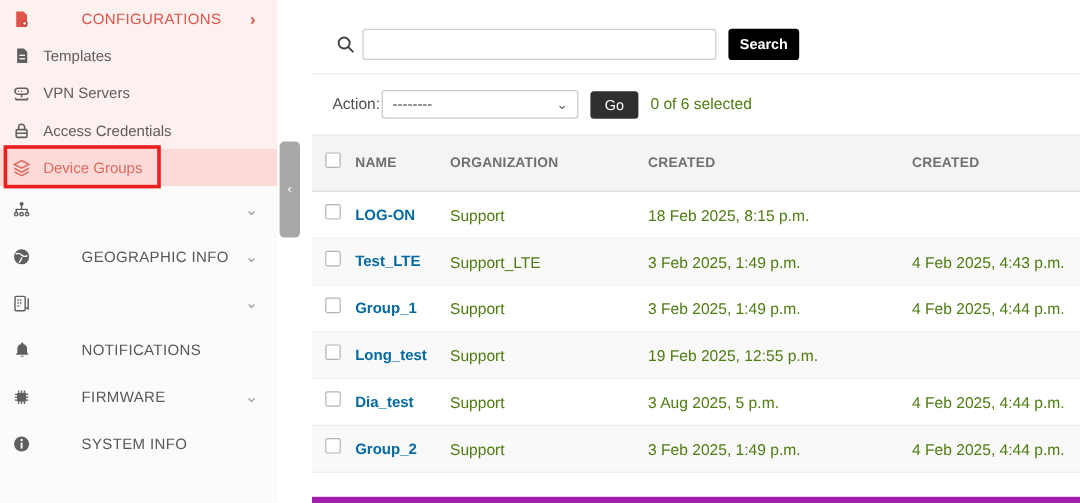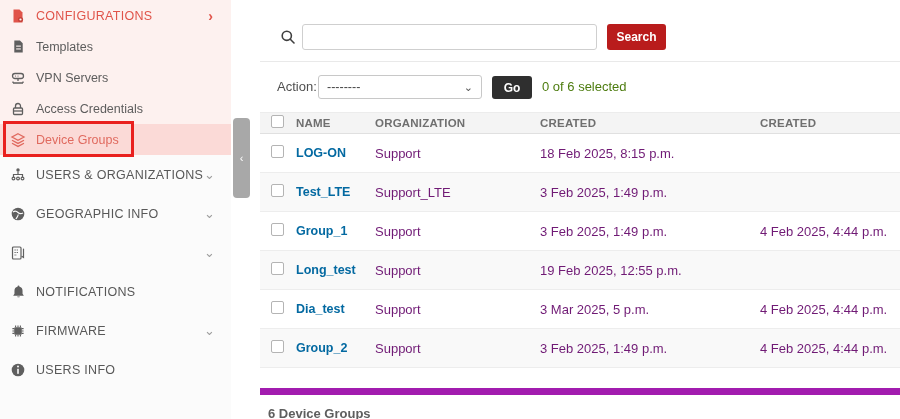--- a/index.html
+++ b/index.html
@@ -6,21 +6,21 @@
   html,body { width:900px; height:419px; overflow:hidden; background:#fff;
     font-family:"Liberation Sans", sans-serif; }
 
   
   .sidebar { position:absolute; left:0; top:0; width:231px; height:419px; background:#fbfbfb; }
   .sb-config-section { background:#fdf1ef; }
   .sb-item { display:flex; align-items:center; height:31px; padding:0 18px 0 10px; cursor:pointer; }
   .sb-lower .sb-item { height:39px; padding-right:16px; }
   .sb-item .ic { width:16px; height:16px; flex:0 0 16px; margin-right:10px; display:flex; align-items:center; justify-content:center; }
   .sb-item .lbl { font-size:12.5px; color:#5d5d5d; white-space:nowrap; }
-  .sb-item .lbl.upper { letter-spacing:.3px; color:#585858; }
+  .sb-item .lbl.upper { letter-spacing:.3px; color:#585858;margin-left:32px; }
   .sb-item.accent .lbl { color:#e0544a; }
   .sb-item.active { background:#fbdad7; }
   .sb-item.active .lbl { color:#e06a5f; }
   .sb-item .chev { margin-left:auto; font-size:13px; color:#9d9d9d; line-height:1; }
   .sb-item .chev.red { color:#e0544a; font-weight:bold; font-size:14px; }
 
   .highlight-box { position:absolute; left:3px; top:121px; width:131px; height:36px;
     border:3px solid #e9201e; pointer-events:none; }
 
   .collapse-handle { position:absolute; left:233px; top:118px; width:17px; height:80px;
@@ -29,42 +29,42 @@
 
   
   .content { position:absolute; left:260px; top:0; width:640px; height:419px; background:#fff; }
 
   .search-row { position:relative; height:62px; border-bottom:1px solid #e9e9e9; }
   .search-icon { position:absolute; left:20px; top:29px; width:16px; height:16px; }
   .search-input { position:absolute; left:42px; top:24px; width:295px; height:26px;
     border:1px solid #cfcfcf; border-radius:3px; padding:0 8px; font-size:13px; color:#333;
     font-family:"Liberation Sans", sans-serif; outline:none; }
   .search-btn { position:absolute; left:347px; top:24px; width:59px; height:26px;
-    background:#b91c1c; color:#fff; font-size:12px; font-weight:bold; border:none;
+    background:#000000; color:#fff; font-size:12px; font-weight:bold; border:none;
     border-radius:3px; cursor:pointer; font-family:"Liberation Sans", sans-serif; }
 
   .action-row { position:relative; height:50px; }
   .action-label { position:absolute; left:17px; top:17px; font-size:13px; color:#4f4f4f; }
   .action-select { position:absolute; left:58px; top:13px; width:164px; height:24px;
     border:1px solid #c8c8c8; border-radius:3px; background:#fff; display:flex;
     align-items:center; padding:0 8px; cursor:pointer; }
   .action-select .val { font-size:12.5px; color:#444; }
   .action-select .sel-chev { margin-left:auto; font-size:11px; color:#555; }
   .go-btn { position:absolute; left:232px; top:14px; width:40px; height:23px;
-    background:#2f2f2f; color:#fff; font-size:12px; font-weight:bold; border:none;
+    background:#2f2f2f; color:#fff; font-size:12px; font-weight:normal; border:none;
     border-radius:3px; cursor:pointer; font-family:"Liberation Sans", sans-serif; }
   .sel-status { position:absolute; left:282px; top:17px; font-size:13px; color:#4d7c0f; }
 
   
   .grid-row { display:grid; grid-template-columns:36px 79px 165px 220px 1fr; align-items:center; }
-  .thead { height:22px; background:#f4f4f4; border-top:1px solid #ececec; border-bottom:1px solid #e0e0e0; }
+  .thead { height:48px; background:#f4f4f4; border-top:1px solid #ececec; border-bottom:1px solid #e0e0e0; }
   .thead .h { font-size:11.5px; font-weight:bold; color:#6f6f6f; letter-spacing:.2px; }
   .trow { height:39px; border-bottom:1px solid #ededed; background:#fff; }
   .trow.alt { background:#f9f9f9; }
-  .cell { font-size:13px; color:#701a75; white-space:nowrap; }
+  .cell { font-size:13px; color:#4d7c0f; white-space:nowrap; }
   .cell.name { font-size:12.5px; font-weight:bold; color:#0369a1; cursor:pointer; }
   .cb { appearance:none; -webkit-appearance:none; width:13px; height:13px; margin-left:11px;
     border:1px solid #b4b4b4; border-radius:2px; background:#fff; cursor:pointer; }
 
   .tfoot { margin-top:20px; border-top:7px solid #a21caf; padding:9px 0 0 8px;font-weight:bold; }
   .tfoot .txt { font-size:13px; color:#5e5e5e; }
 
   svg { display:block; }
 </style>
 </head>
@@ -136,21 +136,20 @@
     <div class="sb-item">
       <span class="ic">
         <svg width="16" height="16" viewBox="0 0 16 16" fill="none" stroke="#5f5f5f" stroke-width="1.2">
             <circle cx="8" cy="3" r="1.7" fill="#5f5f5f" stroke="none"></circle>
             <path d="M8 5v2.5M3.5 10V7.5h9V10M3.5 7.5v2.5M12.5 7.5v2.5" stroke-linecap="round"></path>
             <circle cx="3.5" cy="11.5" r="1.4"></circle>
             <circle cx="8" cy="11.5" r="1.4"></circle>
             <circle cx="12.5" cy="11.5" r="1.4"></circle>
           </svg>
       </span>
-      <span class="lbl upper">USERS &amp; ORGANIZATIONS</span>
       <span class="chev">⌄</span>
     </div>
 
     <div class="sb-item">
       <span class="ic">
         <svg width="16" height="16" viewBox="0 0 16 16">
             <circle cx="8" cy="8" r="6.3" fill="#5f5f5f"></circle>
             <path d="M3 6c2-1.5 4-.5 5 .5s3 1.5 5 .5" stroke="#fbfbfb" stroke-width="1.2" fill="none"></path>
             <path d="M6 13c.5-2 2.5-2.5 2-4.5" stroke="#fbfbfb" stroke-width="1.2" fill="none"></path>
           </svg>
@@ -194,21 +193,21 @@
     </div>
 
     <div class="sb-item">
       <span class="ic">
         <svg width="16" height="16" viewBox="0 0 16 16">
             <circle cx="8" cy="8" r="6.3" fill="#5f5f5f"></circle>
             <rect x="7.2" y="6.8" width="1.6" height="5" fill="#fbfbfb"></rect>
             <circle cx="8" cy="4.6" r="1" fill="#fbfbfb"></circle>
           </svg>
       </span>
-      <span class="lbl upper">USERS INFO</span>
+      <span class="lbl upper">SYSTEM INFO</span>
     </div>
   </div>
 </div>
 
 <div class="highlight-box"></div>
 
 <div class="collapse-handle">
   <span>‹</span>
 </div>
 
@@ -248,20 +247,21 @@
     <span class="cell name">LOG-ON</span>
     <span class="cell">Support</span>
     <span class="cell">18 Feb 2025, 8:15 p.m.</span>
   </div>
 
   <div class="grid-row trow alt">
     <span><input class="cb" type="checkbox" style=""></span>
     <span class="cell name">Test_LTE</span>
     <span class="cell">Support_LTE</span>
     <span class="cell">3 Feb 2025, 1:49 p.m.</span>
+    <span class="cell">4 Feb 2025, 4:43 p.m.</span>
   </div>
 
   <div class="grid-row trow">
     <span><input class="cb" type="checkbox" style=""></span>
     <span class="cell name">Group_1</span>
     <span class="cell">Support</span>
     <span class="cell">3 Feb 2025, 1:49 p.m.</span>
     <span class="cell">4 Feb 2025, 4:44 p.m.</span>
   </div>
 
@@ -269,21 +269,21 @@
     <span><input class="cb" type="checkbox" style=""></span>
     <span class="cell name">Long_test</span>
     <span class="cell">Support</span>
     <span class="cell">19 Feb 2025, 12:55 p.m.</span>
   </div>
 
   <div class="grid-row trow">
     <span><input class="cb" type="checkbox" style=""></span>
     <span class="cell name">Dia_test</span>
     <span class="cell">Support</span>
-    <span class="cell">3 Mar 2025, 5 p.m.</span>
+    <span class="cell">3 Aug 2025, 5 p.m.</span>
     <span class="cell">4 Feb 2025, 4:44 p.m.</span>
   </div>
 
   <div class="grid-row trow alt">
     <span><input class="cb" type="checkbox" style=""></span>
     <span class="cell name">Group_2</span>
     <span class="cell">Support</span>
     <span class="cell">3 Feb 2025, 1:49 p.m.</span>
     <span class="cell">4 Feb 2025, 4:44 p.m.</span>
   </div>

